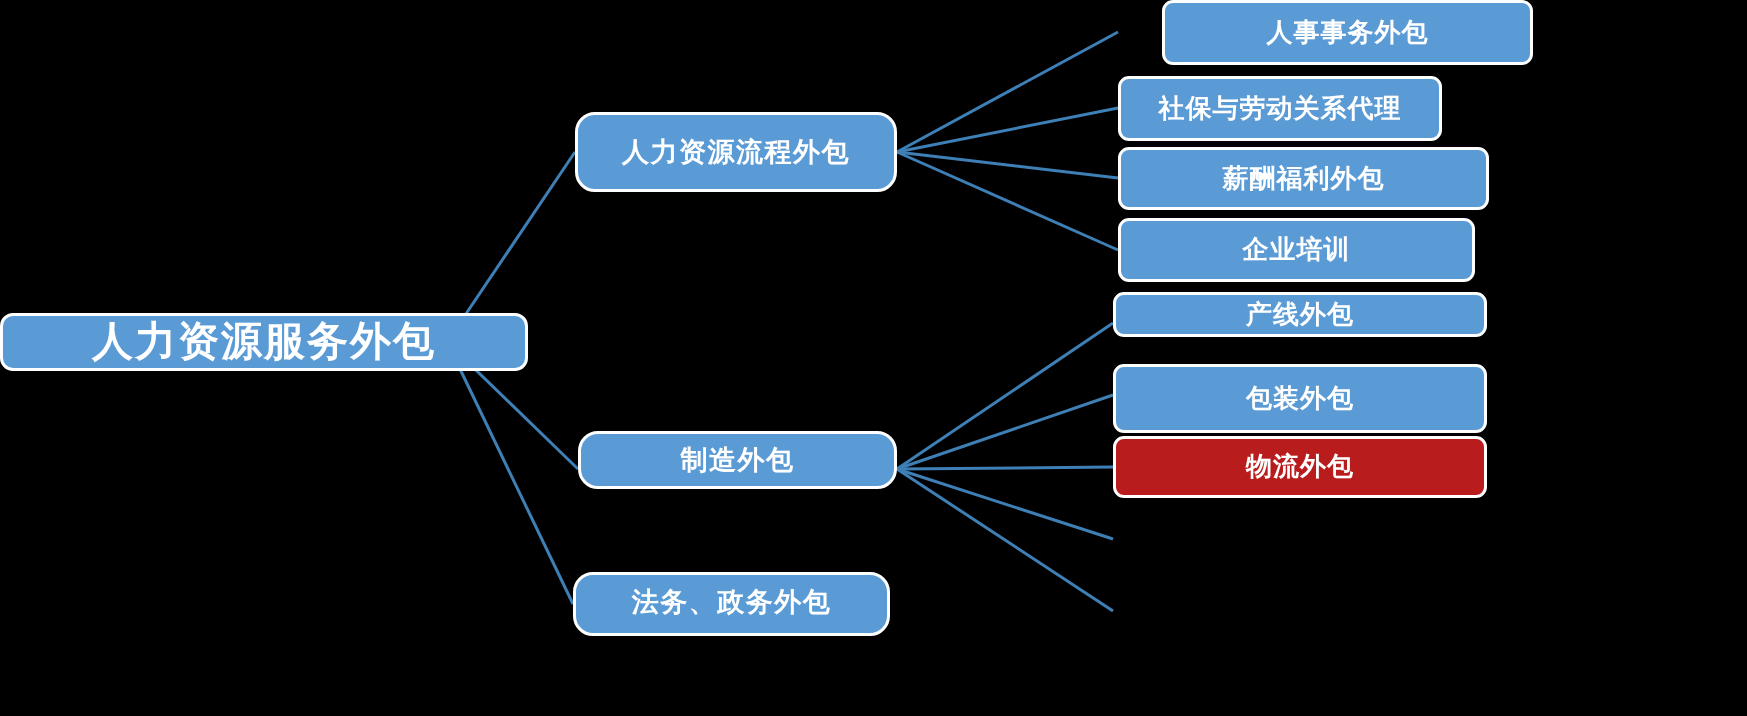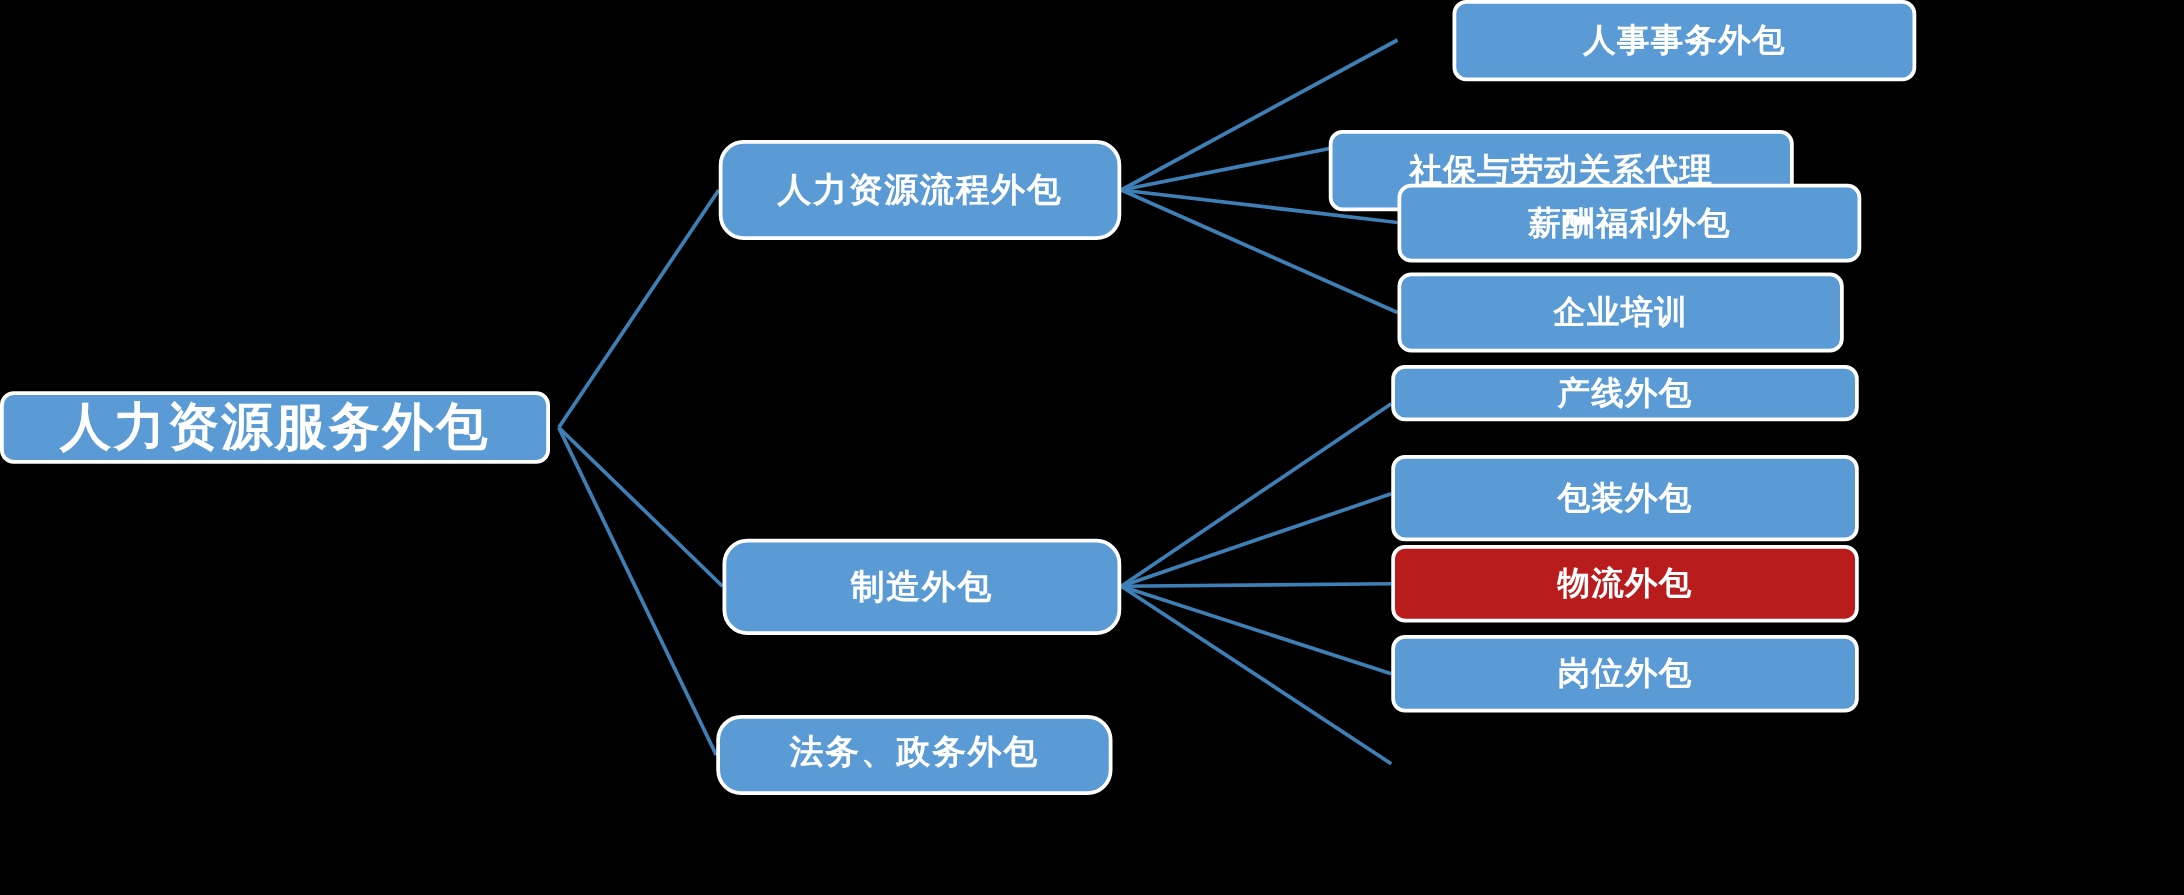--- a/index.html
+++ b/index.html
@@ -74,38 +74,37 @@
       <line x1="897" y1="152" x2="1118" y2="108" stroke="#3E7FB5" stroke-width="3"></line>
       <line x1="897" y1="152" x2="1118" y2="178" stroke="#3E7FB5" stroke-width="3"></line>
       <line x1="897" y1="152" x2="1118" y2="250" stroke="#3E7FB5" stroke-width="3"></line>
       <line x1="897" y1="469" x2="1113" y2="323" stroke="#3E7FB5" stroke-width="3"></line>
       <line x1="897" y1="469" x2="1113" y2="395" stroke="#3E7FB5" stroke-width="3"></line>
       <line x1="897" y1="469" x2="1113" y2="467" stroke="#3E7FB5" stroke-width="3"></line>
       <line x1="897" y1="469" x2="1113" y2="539" stroke="#3E7FB5" stroke-width="3"></line>
       <line x1="897" y1="469" x2="1113" y2="611" stroke="#3E7FB5" stroke-width="3"></line>
     </svg>
 
-  <div class="node node-root" style="left: 0px; top: 313px; width: 440px; height: 58px; background: rgb(91, 155, 213); border-color: rgb(255, 255, 255); color: rgb(255, 255, 255);">人力资源服务外包</div>
+  <div class="node node-root" style="left: 0px; top: 313px; width: 528px; height: 58px; background: rgb(91, 155, 213); border-color: rgb(255, 255, 255); color: rgb(255, 255, 255); border-radius: 13px;">人力资源服务外包</div>
 
   <div class="node node-l2" style="left: 575px; top: 112px; width: 322px; height: 80px; background: rgb(91, 155, 213); border-color: rgb(255, 255, 255); color: rgb(255, 255, 255);">人力资源流程外包</div>
 
-  <div class="node node-l2" style="left: 578px; top: 431px; width: 319px; height: 77px; background: rgb(91, 155, 213); border-color: rgb(255, 255, 255); color: rgb(255, 255, 255);">制造外包</div>
+  <div class="node node-l2" style="left: 578px; top: 431px; width: 319px; height: 58px; background: rgb(91, 155, 213); border-color: rgb(255, 255, 255); color: rgb(255, 255, 255);">制造外包</div>
 
   <div class="node node-l2" style="left: 573px; top: 572px; width: 317px; height: 64px; background: rgb(91, 155, 213); border-color: rgb(255, 255, 255); color: rgb(255, 255, 255); font-family: Liberation Mono, monospace;">法务、政务外包</div>
 
   <div class="node node-l3" style="left: 1118px; top: 0px; width: 371px; height: 65px; background: rgb(91, 155, 213); border-color: rgb(255, 255, 255); color: rgb(255, 255, 255); margin-left: 44px;">人事事务外包</div>
 
-  <div class="node node-l3" style="left: 1063px; top: 76px; width: 372px; height: 65px; background: rgb(91, 155, 213); border-color: rgb(255, 255, 255); color: rgb(255, 255, 255); margin-top: 28px;">社保与劳动关系代理</div>
+  <div class="node node-l3" style="left: 1118px; top: 76px; width: 324px; height: 65px; background: rgb(91, 155, 213); border-color: rgb(255, 255, 255); color: rgb(255, 255, 255);">社保与劳动关系代理</div>
 
   <div class="node node-l3" style="left: 1118px; top: 147px; width: 371px; height: 63px; background: rgb(91, 155, 213); border-color: rgb(255, 255, 255); color: rgb(255, 255, 255);">薪酬福利外包</div>
 
   <div class="node node-l3" style="left: 1118px; top: 218px; width: 357px; height: 64px; background: rgb(91, 155, 213); border-color: rgb(255, 255, 255); color: rgb(255, 255, 255);">企业培训</div>
 
   <div class="node node-l3" style="left: 1113px; top: 292px; width: 374px; height: 45px; background: rgb(91, 155, 213); border-color: rgb(255, 255, 255); color: rgb(255, 255, 255);">产线外包</div>
 
   <div class="node node-l3" style="left: 1113px; top: 364px; width: 374px; height: 69px; background: rgb(91, 155, 213); border-color: rgb(255, 255, 255); color: rgb(255, 255, 255);">包装外包</div>
 
   <div class="node node-l3" style="left: 1113px; top: 436px; width: 374px; height: 62px; background: #b91c1c; border-color: rgb(255, 255, 255); color: rgb(255, 255, 255);">物流外包</div>
 
-  <div class="node node-l3" style="left: 1113px; top: 508px; width: 374px; height: 62px; background: rgb(91, 155, 213); border-color: rgb(255, 255, 255); color: rgb(255, 255, 255);">岗位外包</div>
 
 
 </div>
 
 </body></html>

